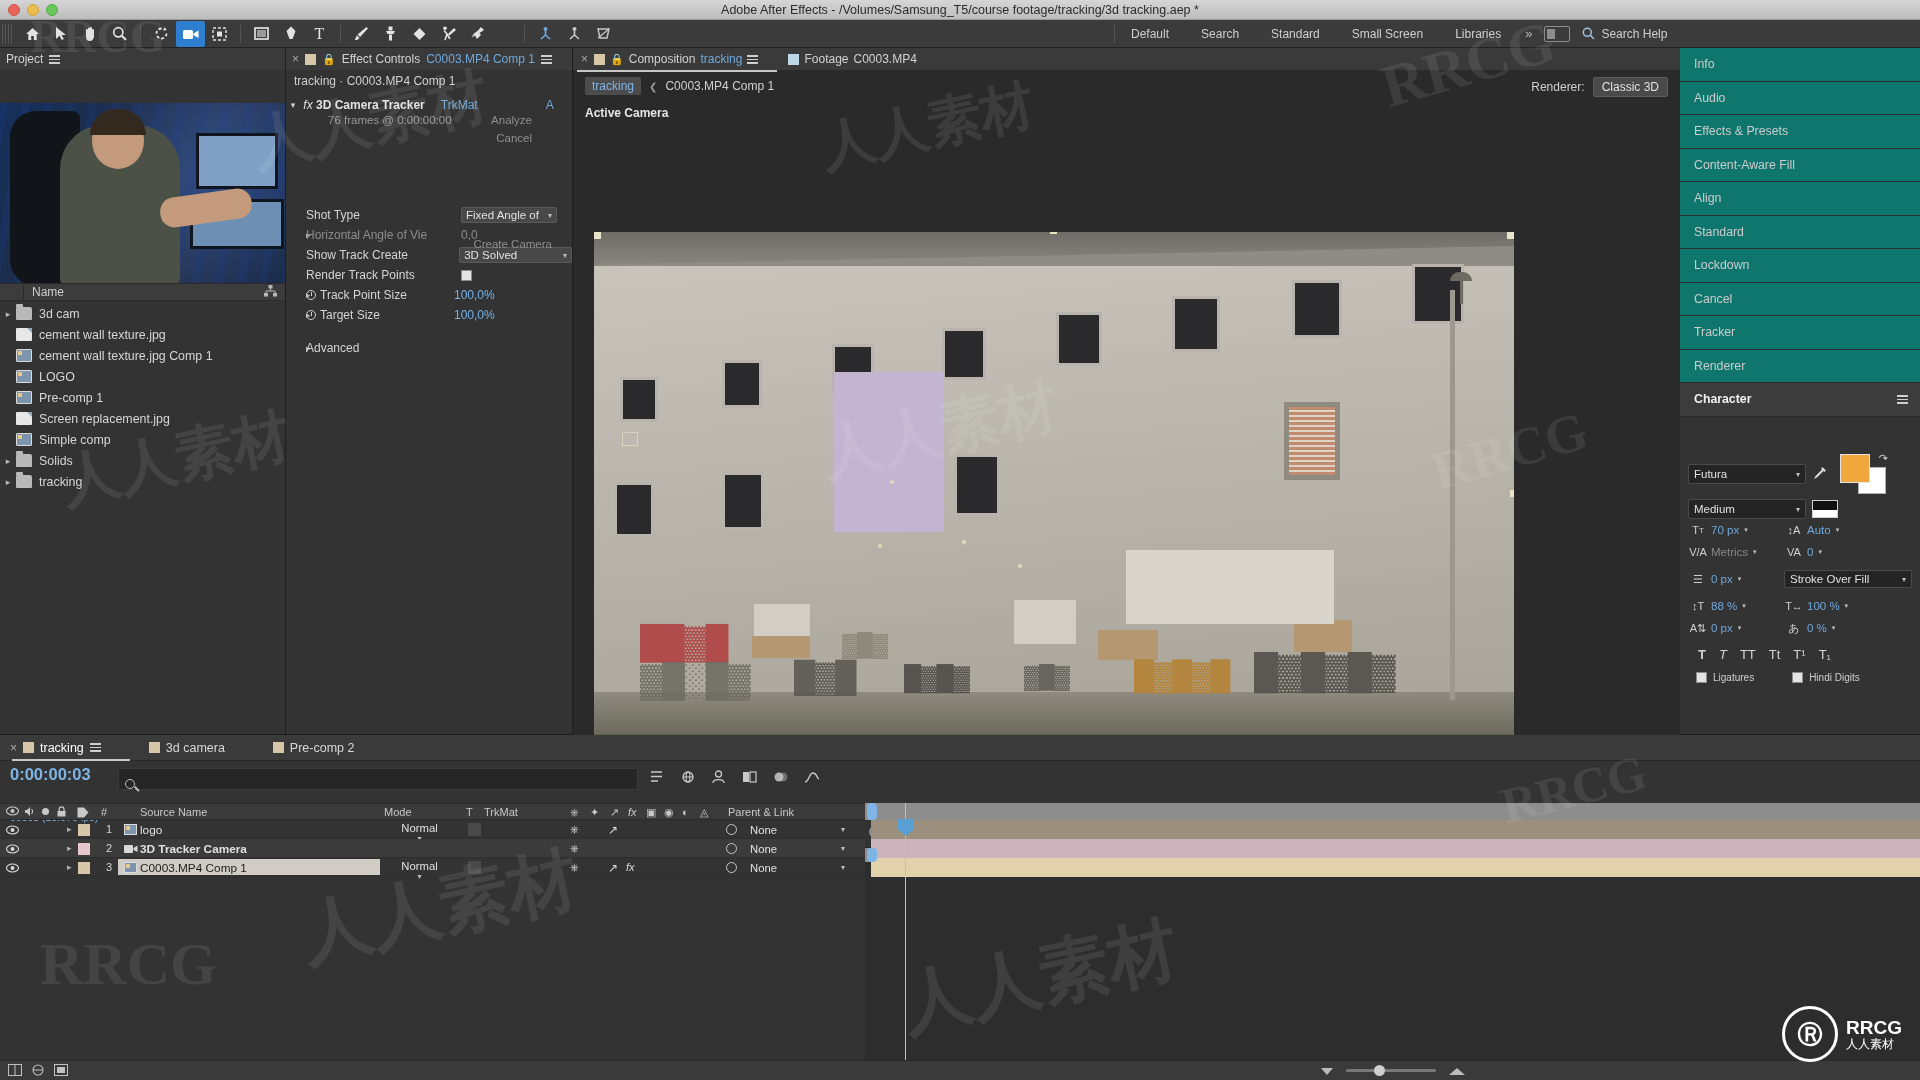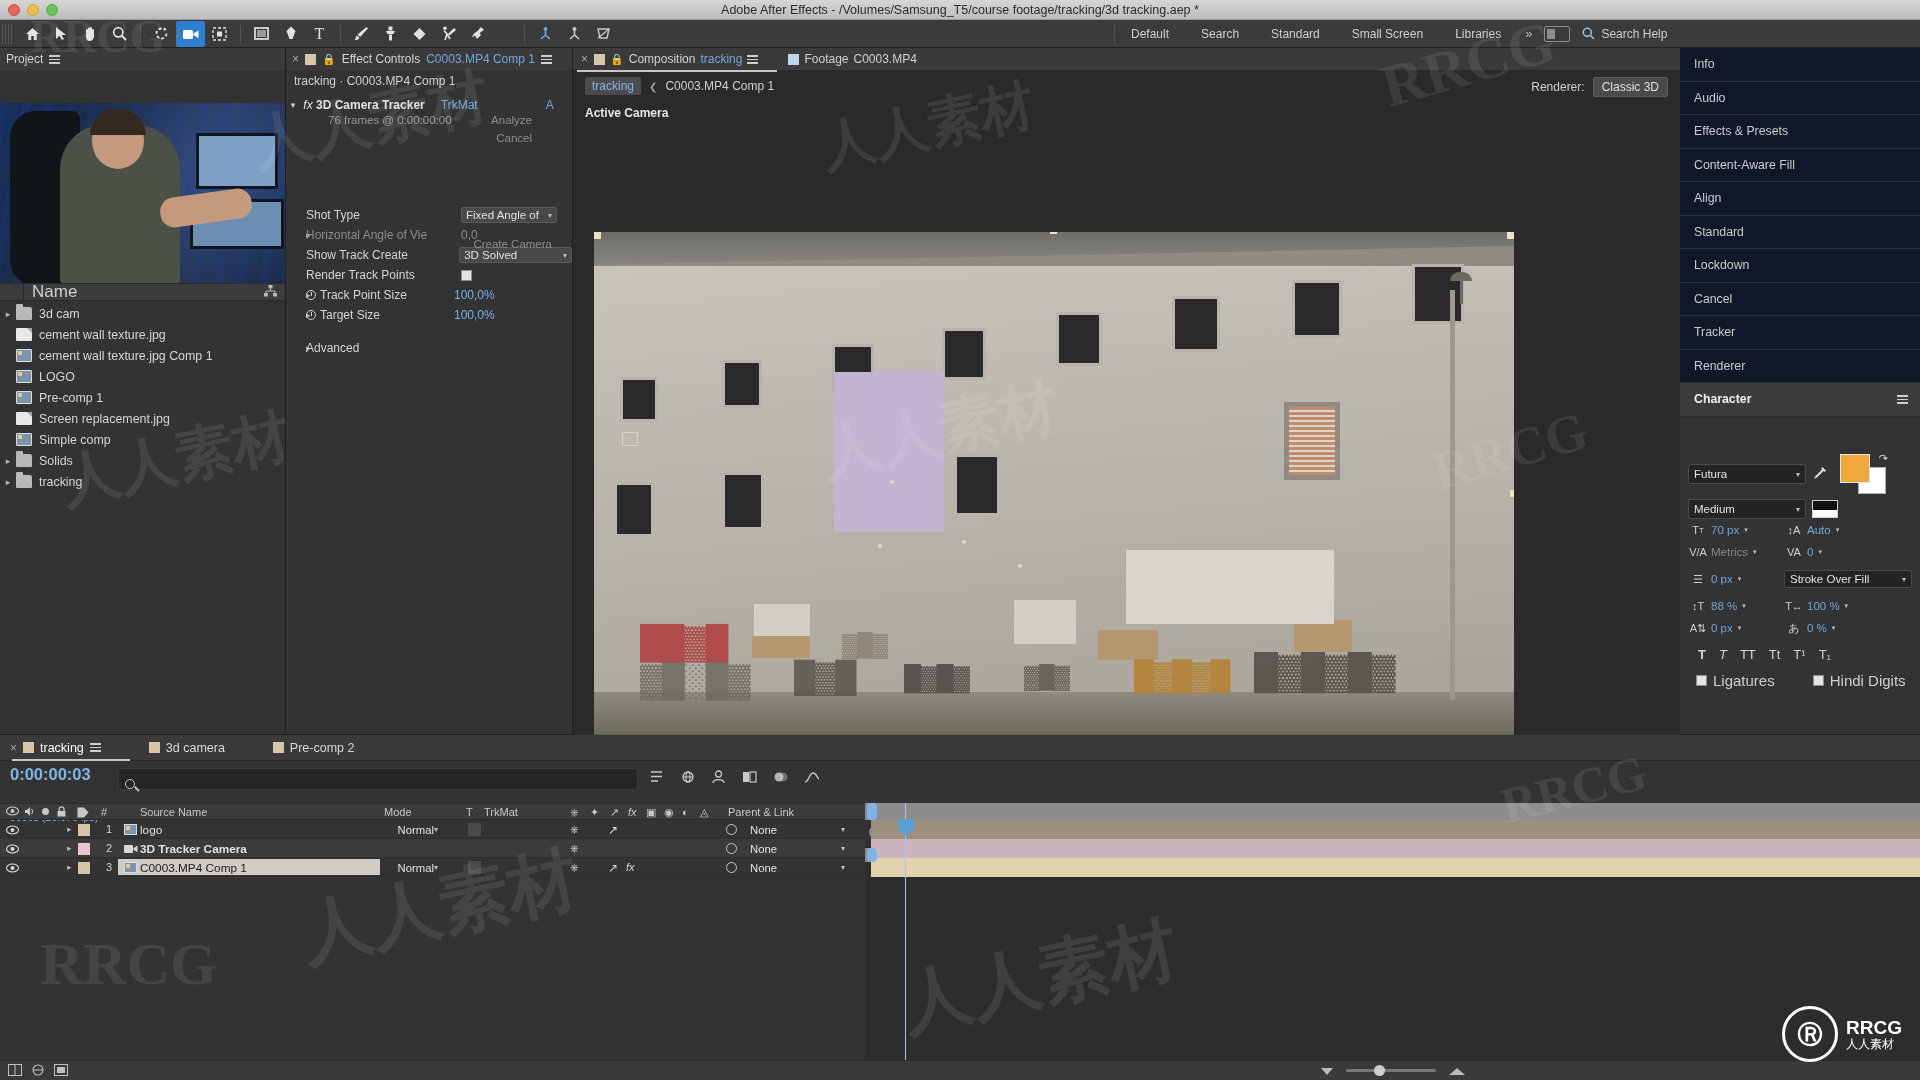--- a/index.html
+++ b/index.html
@@ -72,21 +72,21 @@
      background:#7fa0c4; border:3px solid #0f1620; }
   .th-mon2 { position:absolute; left:190px; top:96px; width:94px; height:50px;
      background:#6d8fb4; border:3px solid #0f1620; }
   .th-glow { position:absolute; left:0; top:0; width:285px; height:180px;
      background:radial-gradient(circle at 78% 40%, rgba(60,110,200,.45), transparent 60%); }
   .th-strip { position:absolute; left:0; top:0; width:285px; height:180px;
      background:repeating-linear-gradient(100deg, rgba(30,60,140,.22) 0 8px, transparent 8px 22px); }
 
   #projhdr { position:absolute; left:0; top:235px; width:285px; height:18px;
      background:#3c3c3c; border-top:1px solid #2a2a2a; border-bottom:1px solid #2a2a2a;
-     display:flex; align-items:center; font-size:17px; color:#cfcfcf; }
+     display:flex; align-items:center; font-size:12px; color:#cfcfcf; }
   #projhdr .col-blank { width:24px; height:18px; border-right:1px solid #2a2a2a; }
   #projhdr .col-name { padding-left:8px; }
 
   .prow { position:absolute; left:0; width:285px; height:21px; display:flex; align-items:center;
      font-size:12.4px; color:#d6d6d6; }
   .prow .arrow { width:16px; text-align:center; font-size:9px; color:#bbb; }
   .prow .noarrow { width:16px; }
   .ficon { width:16px; height:13px; margin-right:7px; border-radius:1px; }
   .ic-folder { background:#b9b9b9; border-radius:1px 2px 1px 1px; position:relative; }
   .ic-folder:after{content:"";position:absolute;left:0;top:-3px;width:7px;height:3px;background:#b9b9b9;border-radius:1px 1px 0 0;}
@@ -180,41 +180,41 @@
      background:#3a3a3a; border-top:1px solid #272727; display:flex; align-items:center;
      gap:10px; padding-left:10px; font-size:11.5px; color:#d0d0d0; }
   .cbicon { width:16px; height:14px; border:1px solid #c0c0c0; border-radius:2px; }
   .cbsel { display:flex; align-items:center; gap:5px; }
   .chev { font-size:8px; color:#bdbdbd; }
 
   
   #rightdock { left:1680px; top:48px; width:240px; height:686px; background:#333; }
   .rrow { height:33.5px; display:flex; align-items:center; padding-left:14px;
      font-size:12.3px; color:#cccccc; border-bottom:1px solid #2b2b2b;
-     background:#0f172a; }
+     background:#0f766e; }
   .rrow.sel { background:#3c3c3c; color:#f0f0f0; font-weight:bold; justify-content:space-between; padding-right:12px;}
   #charpanel { position:absolute; left:0; top:401px; width:240px; height:285px; background:#333; }
   .fontrow { display:flex; align-items:center; gap:6px; padding:5px 8px 0 8px; }
   .fontsel { flex:1; height:20px; background:#242424; border:1px solid #4a4a4a; border-radius:2px;
      display:flex; align-items:center; justify-content:space-between; padding:0 5px;
      font-size:11.5px; color:#e0e0e0; }
   .eyedrop { width:16px; text-align:center; font-size:13px; color:#d8d8d8; }
   .cprow { display:flex; align-items:center; padding:3px 8px; gap:4px; }
   .cpfield { display:flex; align-items:center; gap:3px; width:92px; }
   .cpicon { width:20px; height:16px; display:flex; align-items:center; justify-content:center;
      font-size:11px; color:#d0d0d0; }
   .cpval { font-size:11.5px; color:#6fa8dc; }
   .cpval.grey { color:#888; }
   .cpcaret { font-size:7px; color:#c0c0c0; margin-left:2px; }
   .strokebtn { height:18px; flex:1; background:#242424; border:1px solid #4a4a4a; border-radius:2px;
      display:flex; align-items:center; justify-content:space-between; padding:0 5px;
      font-size:11.5px; color:#e0e0e0; }
   .tbtnrow { display:flex; align-items:center; gap:13px; padding:8px 0 6px 18px; }
   .tbtn { font-size:13px; color:#d4d4d4; }
-  .ckrow { display:flex; align-items:center; gap:6px; padding:4px 8px; font-size:15px; color:#cfcfcf; }
+  .ckrow { display:flex; align-items:center; gap:6px; padding:4px 8px; font-size:10px; color:#cfcfcf; }
   .ck { width:11px; height:11px; background:#e3e3e3; border:1px solid #8b8b8b; }
 
   
   #timeline { left:0; top:735px; width:1920px; height:345px; background:#333; }
   #tltabs { height:26px; background:#3a3a3a; display:flex; align-items:center; gap:0;
      font-size:12.5px; color:#d0d0d0; padding-left:10px; border-bottom:1px solid #262626;}
   .tltab { display:flex; align-items:center; gap:6px; padding:0 16px 0 0; height:26px; }
   .tltab .lbl { color:#d8d8d8; }
   .tltab.active .lbl { color:#fff; }
   #tlactive-underline { position:absolute; left:12px; top:24px; width:118px; height:2px; background:#c7c7c7; }
@@ -237,23 +237,23 @@
   .lrow { position:absolute; left:0; width:865px; height:19px; font-size:11.8px; color:#e0e0e0;
      border-bottom:1px solid #2e2e2e; }
   .lrow.alt { background:#3b3b3b; }
   .eye { position:absolute; left:6px; top:4px; width:12px; height:9px; }
   .lbl-sw { position:absolute; left:78px; top:4px; width:12px; height:12px; background:#d8c6a8; }
   .lbl-sw.pink { background:#e8c6cf; }
   .lnum { position:absolute; left:98px; top:3px; width:14px; text-align:right; font-size:11px; color:#d4d4d4;}
   .ltw { position:absolute; left:67px; top:4px; font-size:9px; color:#b0b0b0;}
   .lname { position:absolute; left:140px; top:3px; font-size:11.8px; }
   .lnameicon { position:absolute; left:124px; top:4px; width:13px; height:11px; }
-  .lmode { position:absolute; left:367px; top:2px; width:75px; height:15px;
-     display:flex; align-items:center; justify-content:flex-end; padding:0 4px;
-     font-size:11.3px; color:#e0e0e0; }
+  .lmode { position:absolute; left:382px; top:2px; width:75px; height:15px;
+     display:flex; align-items:center; justify-content:flex-start; padding:0 4px;
+     font-size:11.3px; color:#e0e0e0;flex-direction:column; }
   .lparent { position:absolute; left:745px; top:2px; width:105px; height:15px;
      display:flex; align-items:center; justify-content:space-between; padding:0 5px;
      font-size:11.3px; color:#e0e0e0; }
   .pwhirl { position:absolute; left:726px; top:4px; width:11px; height:11px;
      border:1.3px solid #c6c6c6; border-radius:50%; }
 
   #tlgraph { position:absolute; left:865px; top:68px; width:1055px; height:277px; background:#2d2d2d; }
   #tlruler { position:absolute; left:0; top:17px; width:1055px; height:28px; background:#323232;
      border-bottom:1px solid #232323; }
   #tlworkbar { position:absolute; left:0; top:0; width:1055px; height:17px; background:#8d8d8d; }

